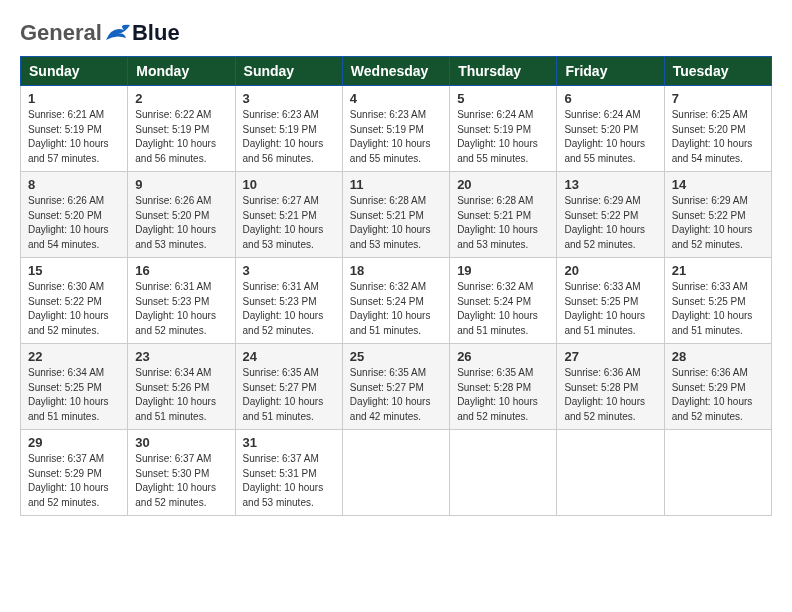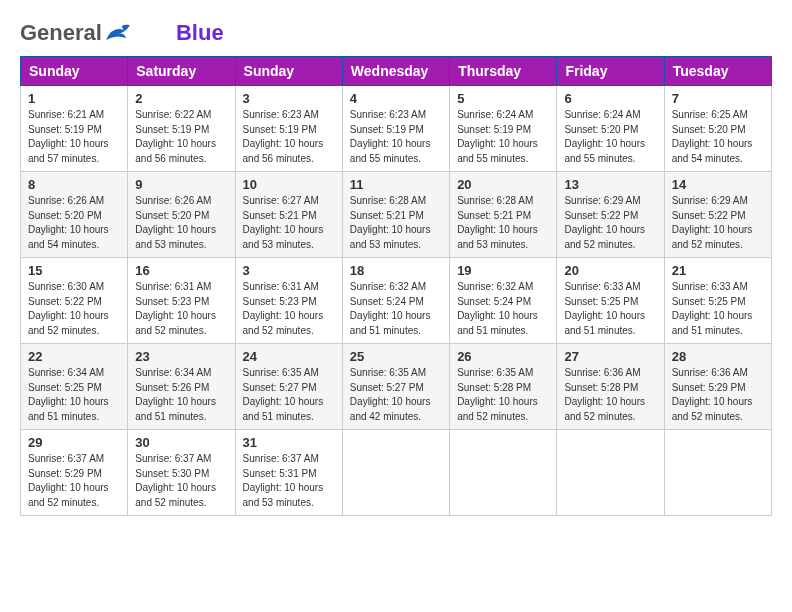--- a/index.html
+++ b/index.html
@@ -23,21 +23,21 @@
       align-items: flex-start;
     }
     .logo-text {
       display: flex;
       align-items: center;
       font-size: 22px;
       font-weight: bold;
       color: #333;
     }
     .logo-general { color: #555; }
-    .logo-blue { color: #6d28d9; margin-left: 44px; }
+    .logo-blue { color: #0f172a; }
     .logo-bird {
       width: 28px;
       height: 22px;
       margin-left: 2px;
     }
     .title-area {
       text-align: right;
     }
     .calendar-title {
       font-size: 36px;
@@ -47,21 +47,21 @@
     .calendar-subtitle {
       font-size: 16px;
       color: #555;
     }
     .calendar-table {
       width: 100%;
       border-collapse: collapse;
       border: 1px solid #ccc;
     }
     .calendar-table th {
-      background-color: #a21caf;
+      background-color: #14532d;
       color: #fff;
       text-align: left;
       padding: 6px 8px;
       font-size: 14px;
       border: 1px solid #1155aa;
     }
     .calendar-table td {
       vertical-align: top;
       padding: 5px 7px;
       border: 1px solid #ccc;
@@ -105,21 +105,21 @@
   <div class="title-area">
     <div class="calendar-title"></div>
     <div class="calendar-subtitle"></div>
   </div>
 </div>
 
 <table class="calendar-table">
   <thead>
     <tr id="header-row">
         <th>Sunday</th>
-        <th>Saturday</th>
+        <th>Monday</th>
         <th>Sunday</th>
         <th>Wednesday</th>
         <th>Thursday</th>
         <th>Friday</th>
         <th>Tuesday</th>
       </tr>
   </thead>
   <tbody id="calendar-body">
       <tr>
         <td>

